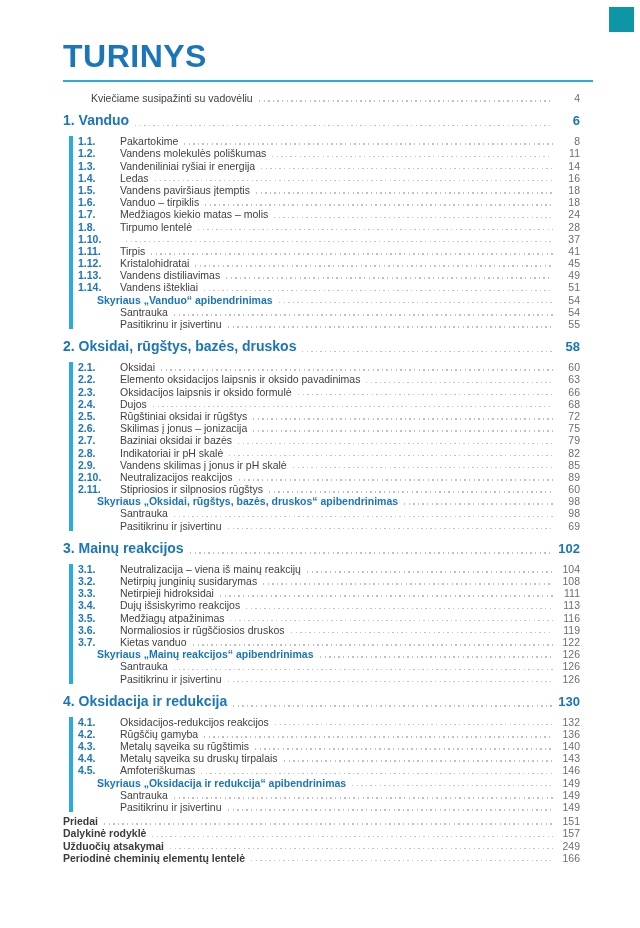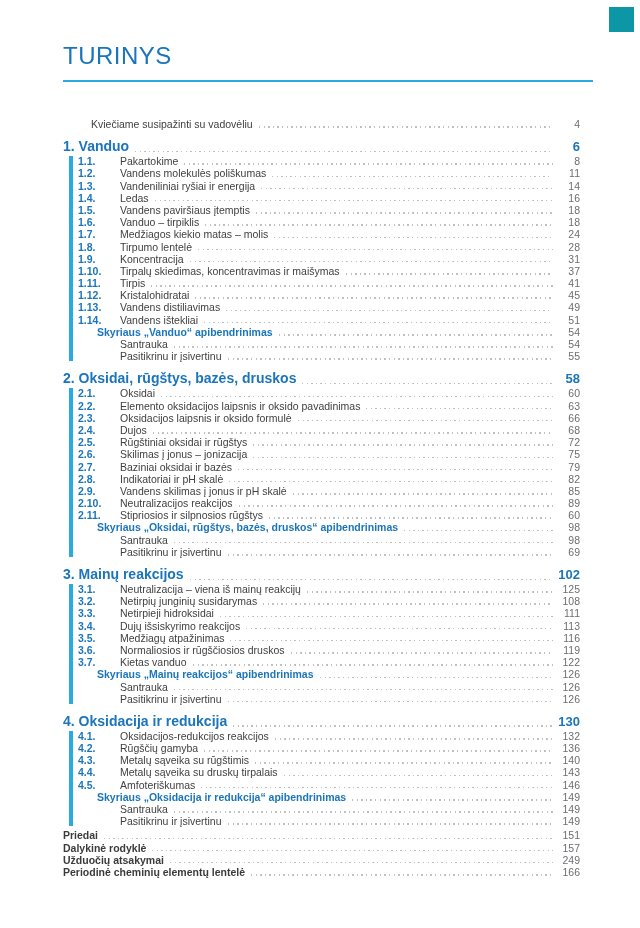--- a/index.html
+++ b/index.html
@@ -15,23 +15,23 @@
     position: absolute;
     top: 7px; left: 609px;
     width: 25px; height: 25px;
     background: var(--corner_square, #0d96a6);
   }
   .content {
     padding: 0 60px 0 63px;
   }
   h1.page-title {
     margin: 42px 0 0 0;
-    font-size: 24px;
+    font-size: 32px;
     line-height: 28px;
-    font-weight: normal;
+    font-weight: bold;
     letter-spacing: 0.5px;
     color: var(--heading_blue, #1b75bb);
   }
   .title-rule {
     margin-top: 10px;
     margin-right: -13px;
     height: 2px;
     background: var(--light_blue, #29abe2);
   }
   
@@ -55,21 +55,21 @@
       var(--dot_gray, #c2c0be) 1.4px,
       transparent 1.4px,
       transparent 4.6px);
   }
   .page {
     flex: 0 0 auto;
     min-width: 22px;
     text-align: right;
     color: var(--page_gray, #6d6e71);
   }
-  .intro-row { margin-top: 36px; padding-left: 28px; }
+  .intro-row { margin-top: 10px; padding-left: 28px; }
   
   .chapter-h {
     display: flex;
     align-items: baseline;
     margin-top: 8px;
     height: 17px;
     line-height: 17px;
   }
   .chapter-h:first-of-type { margin-top: 9px; }
   .chapter-h .title {
@@ -82,21 +82,21 @@
   .chapter-h .page {
     font-size: 13px;
     font-weight: bold;
     color: var(--heading_blue, #1b75bb);
   }
   .chapter-h .leader { margin-bottom: 3px; }
   
   .group {
     position: relative;
     margin-left: 6px;
-    margin-top: 0;
+    margin-top: 6px;
   }
   .group .bar {
     position: absolute;
     left: 0; top: 1px; bottom: 1px;
     width: 3.5px;
     background: var(--light_blue, #29abe2);
   }
   .group .row { padding-left: 9px; }
   .num {
     flex: 0 0 42px;
@@ -177,28 +177,21 @@
           <span class="leader"></span>
           <span class="page">24</span>
         </div>
         <div class="row ">
           <span class="num">1.8.</span>
           <span class="label">Tirpumo lentelė</span>
           <span class="leader"></span>
           <span class="page">28</span>
         </div>
         <div class="row ">
-          <span class="num">1.9.</span>
-          <span class="label">Koncentracija</span>
-          <span class="leader"></span>
-          <span class="page">31</span>
-        </div>
-        <div class="row ">
           <span class="num">1.10.</span>
-          <span class="label">Tirpalų skiedimas, koncentravimas ir maišymas</span>
           <span class="leader"></span>
           <span class="page">37</span>
         </div>
         <div class="row ">
           <span class="num">1.11.</span>
           <span class="label">Tirpis</span>
           <span class="leader"></span>
           <span class="page">41</span>
         </div>
         <div class="row ">
@@ -328,21 +321,21 @@
         <span class="title">3. Mainų reakcijos</span>
         <span class="leader"></span>
         <span class="page">102</span>
       </div>
       <div class="group">
         <div class="bar"></div>
         <div class="row ">
           <span class="num">3.1.</span>
           <span class="label">Neutralizacija – viena iš mainų reakcijų</span>
           <span class="leader"></span>
-          <span class="page">125</span>
+          <span class="page">104</span>
         </div>
         <div class="row ">
           <span class="num">3.2.</span>
           <span class="label">Netirpių junginių susidarymas</span>
           <span class="leader"></span>
           <span class="page">108</span>
         </div>
         <div class="row ">
           <span class="num">3.3.</span>
           <span class="label">Netirpieji hidroksidai</span>

